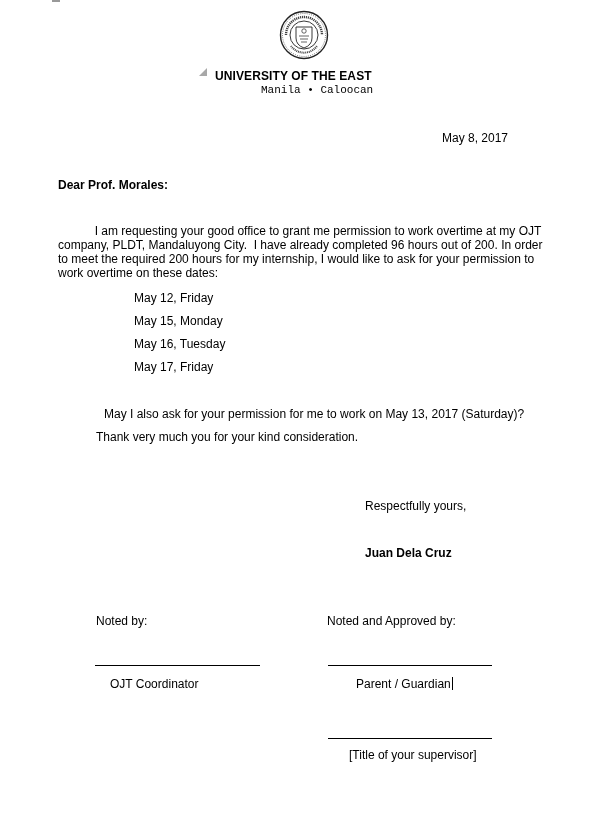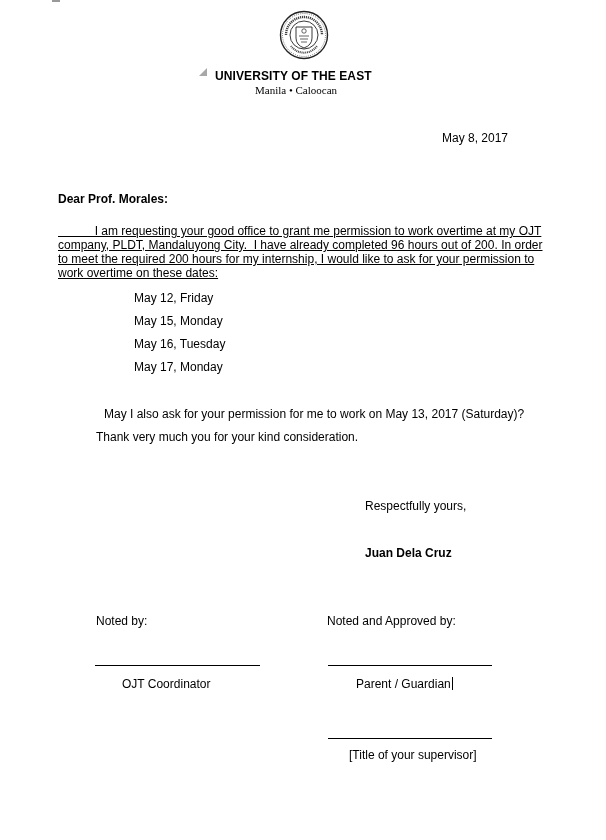--- a/index.html
+++ b/index.html
@@ -8,24 +8,24 @@
     overflow: hidden; color: #000;
     font-family: "Liberation Sans", "DejaVu Sans", sans-serif;
     font-size: 12px;
   }
   .abs { position: absolute; white-space: nowrap; }
   #corner-mark { left: 52px; top: 0; width: 8px; height: 2px; background: #999; }
   #seal { left: 279px; top: 10px; width: 50px; height: 50px; }
   #tri { left: 199px; top: 68px; width: 0; height: 0;
     border-left: 8px solid transparent; border-bottom: 8px solid #a8a8a8; }
   #uni-name { left: 215px; top: 69px; font-weight: bold; font-size: 12px; letter-spacing: 0.1px; }
-  #campus { left: 255px; top: 84px; font-size: 11px; font-family: Liberation Serif, serif; }
+  #campus { left: 261px; top: 84px; font-size: 11px; font-family: Liberation Mono, monospace; }
   #date { left: 442px; top: 131px; }
-  #salutation { left: 58px; top: 192px; font-weight: bold; }
-  .bodyline { left: 58px; text-decoration: underline; }
+  #salutation { left: 58px; top: 178px; font-weight: bold; }
+  .bodyline { left: 58px; }
   .date-item { left: 134px; }
   .sig-line { position: absolute; height: 1px; background: #000; }
   #cursor { display: inline-block; width: 1px; height: 13px; background: #000; vertical-align: -2px; margin-left: 1px; }
 </style>
 </head>
 <body>
 
 <div id="corner-mark" class="abs"></div>
 
 <svg id="seal" class="abs" viewBox="0 0 50 50">
@@ -49,31 +49,31 @@
 <div id="salutation" class="abs">Dear Prof. Morales:</div>
 
 <div class="abs bodyline" style="top:224px;">&nbsp;&nbsp;&nbsp;&nbsp;&nbsp;&nbsp;&nbsp;&nbsp;&nbsp;&nbsp;&nbsp;I am requesting your good office to grant me permission to work overtime at my OJT</div>
 <div class="abs bodyline" style="top:238px;text-align:center;">company, PLDT, Mandaluyong City.&nbsp; I have already completed 96 hours out of 200. In order</div>
 <div class="abs bodyline" style="top:252px;">to meet the required 200 hours for my internship, I would like to ask for your permission to</div>
 <div class="abs bodyline" style="top:266px;text-align:right;">work overtime on these dates:</div>
 
 <div class="abs date-item" style="top:291px;">May 12, Friday</div>
 <div class="abs date-item" style="top:314px;">May 15, Monday</div>
 <div class="abs date-item" style="top:337px;">May 16, Tuesday</div>
-<div class="abs date-item" style="top:360px;">May 17, Monday</div>
+<div class="abs date-item" style="top:360px;">May 17, Friday</div>
 
 <div class="abs" style="left:104px; top:407px;">May I also ask for your permission for me to work on May 13, 2017 (Saturday)?</div>
 <div class="abs" style="left:96px; top:430px;">Thank very much you for your kind consideration.</div>
 
 <div class="abs" style="left:365px; top:499px;">Respectfully yours,</div>
 <div class="abs" style="left:365px; top:546px; font-weight:bold;">Juan Dela Cruz</div>
 
 <div class="abs" style="left:96px; top:614px;">Noted by:</div>
 <div class="abs" style="left:327px; top:614px;">Noted and Approved by:</div>
 
 <div class="sig-line" style="left:95px; top:665px; width:165px;"></div>
 <div class="sig-line" style="left:328px; top:665px; width:164px;"></div>
 
-<div class="abs" style="left:122px; top:677px;">OJT Coordinator</div>
+<div class="abs" style="left:110px; top:677px;">OJT Coordinator</div>
 <div class="abs" style="left:356px; top:677px;text-align:center;"><span>Parent / Guardian</span><span id="cursor"></span></div>
 
 <div class="sig-line" style="left:328px; top:738px; width:164px;"></div>
 <div class="abs" style="left:349px; top:748px;">[Title of your supervisor]</div>
 
 </body></html>

